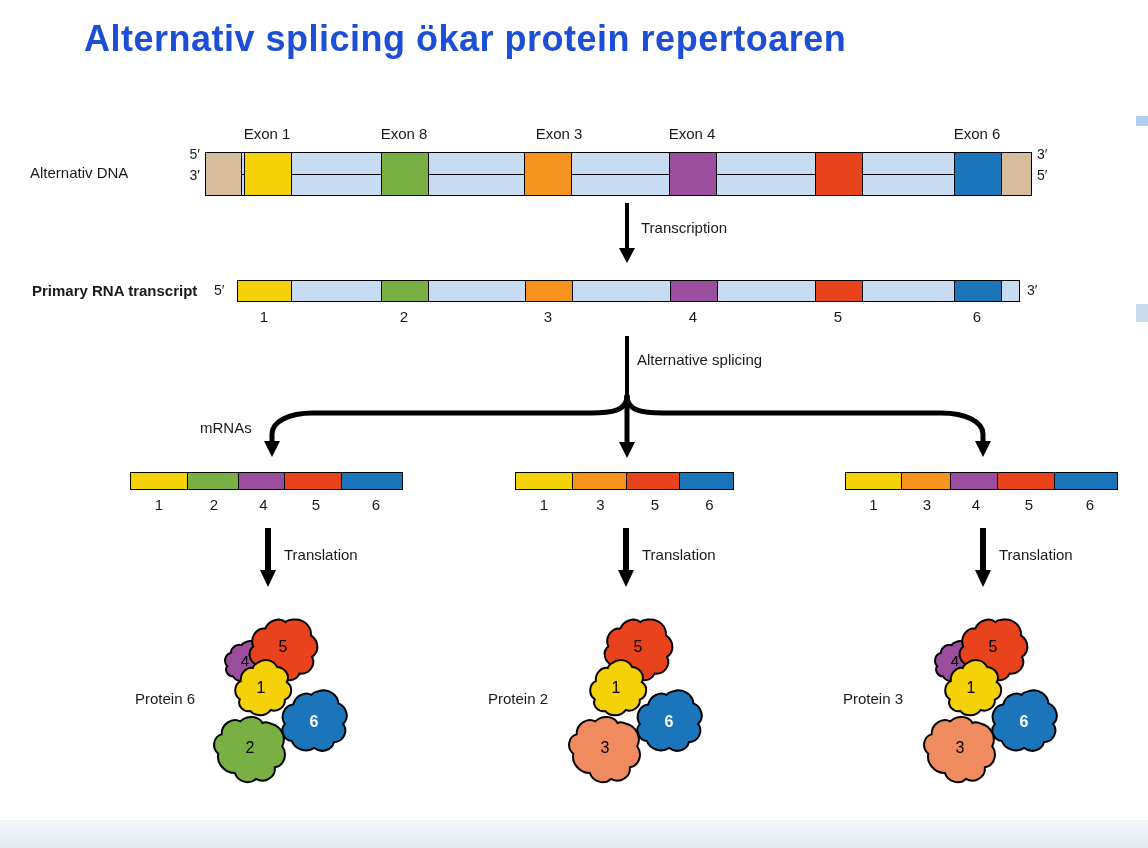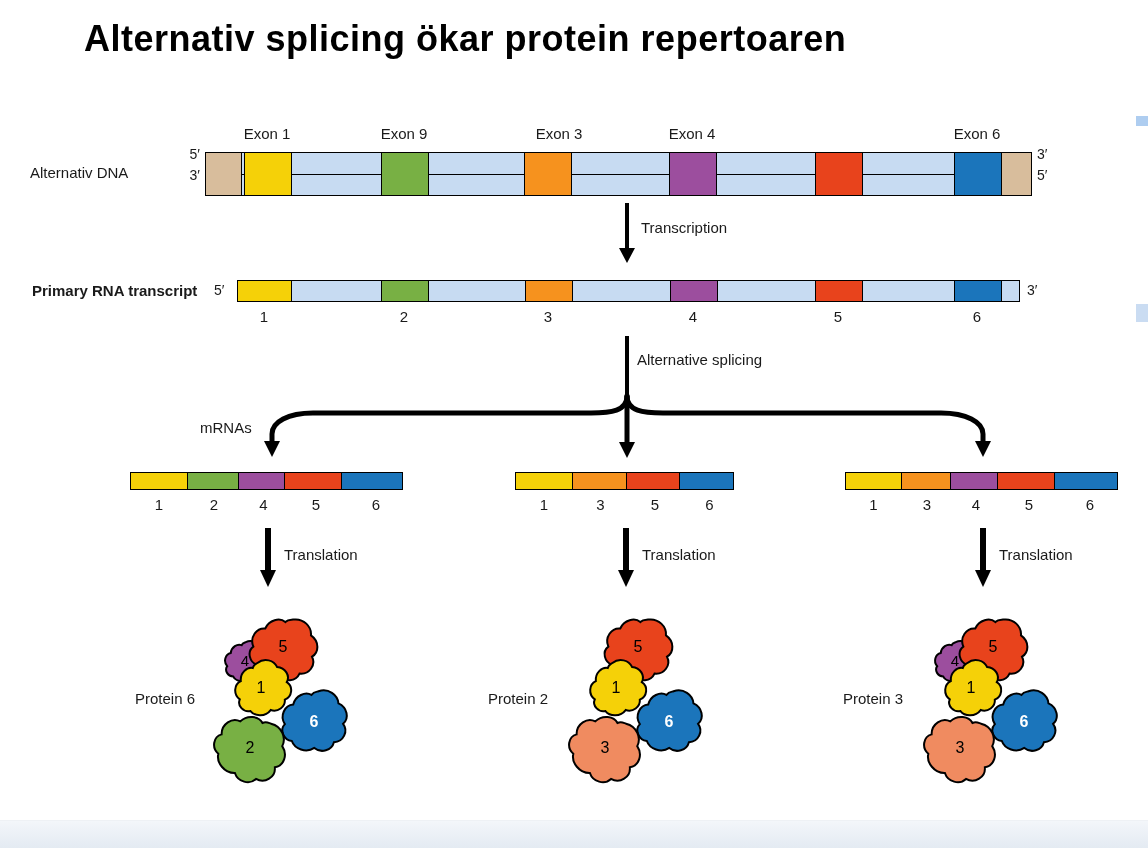--- a/index.html
+++ b/index.html
@@ -22,31 +22,31 @@
   svg text { font-family:"Liberation Sans", sans-serif; }
   .footer { position:absolute; left:0; top:820px; width:1148px; height:28px;
             background:linear-gradient(#f3f6fa, #e3eaf2); border-top:1px solid #eef1f5; }
   .edge-mark { position:absolute; }
 </style>
 </head>
 <body>
 
 <div class="page">
 
-  <div class="title" style="color: #000000;">Alternativ splicing ökar protein repertoaren</div>
+  <div class="title" style="color: #1d4ed8;">Alternativ splicing ökar protein repertoaren</div>
 
   <div class="lab" style="left:30px; top:164px;">Alternativ DNA</div>
 
   <div class="endlab" style="left:178px; top:146px; width:22px; text-align:right;">5′</div>
   <div class="endlab" style="left:178px; top:167px; width:22px; text-align:right;">3′</div>
   <div class="endlab" style="left:1037px; top:146px;">3′</div>
   <div class="endlab" style="left:1037px; top:167px;">5′</div>
 
   <div class="lab cent" style="left:267px; top:125px;">Exon 1</div>
-  <div class="lab cent" style="left:404px; top:125px;">Exon 9</div>
+  <div class="lab cent" style="left:404px; top:125px;">Exon 8</div>
   <div class="lab cent" style="left:547px; top:125px;margin-left:12px;">Exon 3</div>
   <div class="lab cent" style="left:692px; top:125px;">Exon 4</div>
   <div class="lab cent" style="left:838px; top:125px;margin-top:26px;">Exon 5</div>
   <div class="lab cent" style="left:977px; top:125px;">Exon 6</div>
 
   <div class="bar" style="left: 205px; top: 152px; width: 827px; height: 44px; background-color: rgb(199, 219, 242);">
     <div class="dna-divider"></div>
     <div class="piece" style="left: -1px; width: 37px; background-color: rgb(216, 189, 156);"></div>
     <div class="piece" style="left: 789px; width: 37px; background-color: rgb(216, 189, 156);"></div>
     <div class="piece" style="left: 38px; width: 48px; background-color: rgb(245, 209, 8);"></div>

